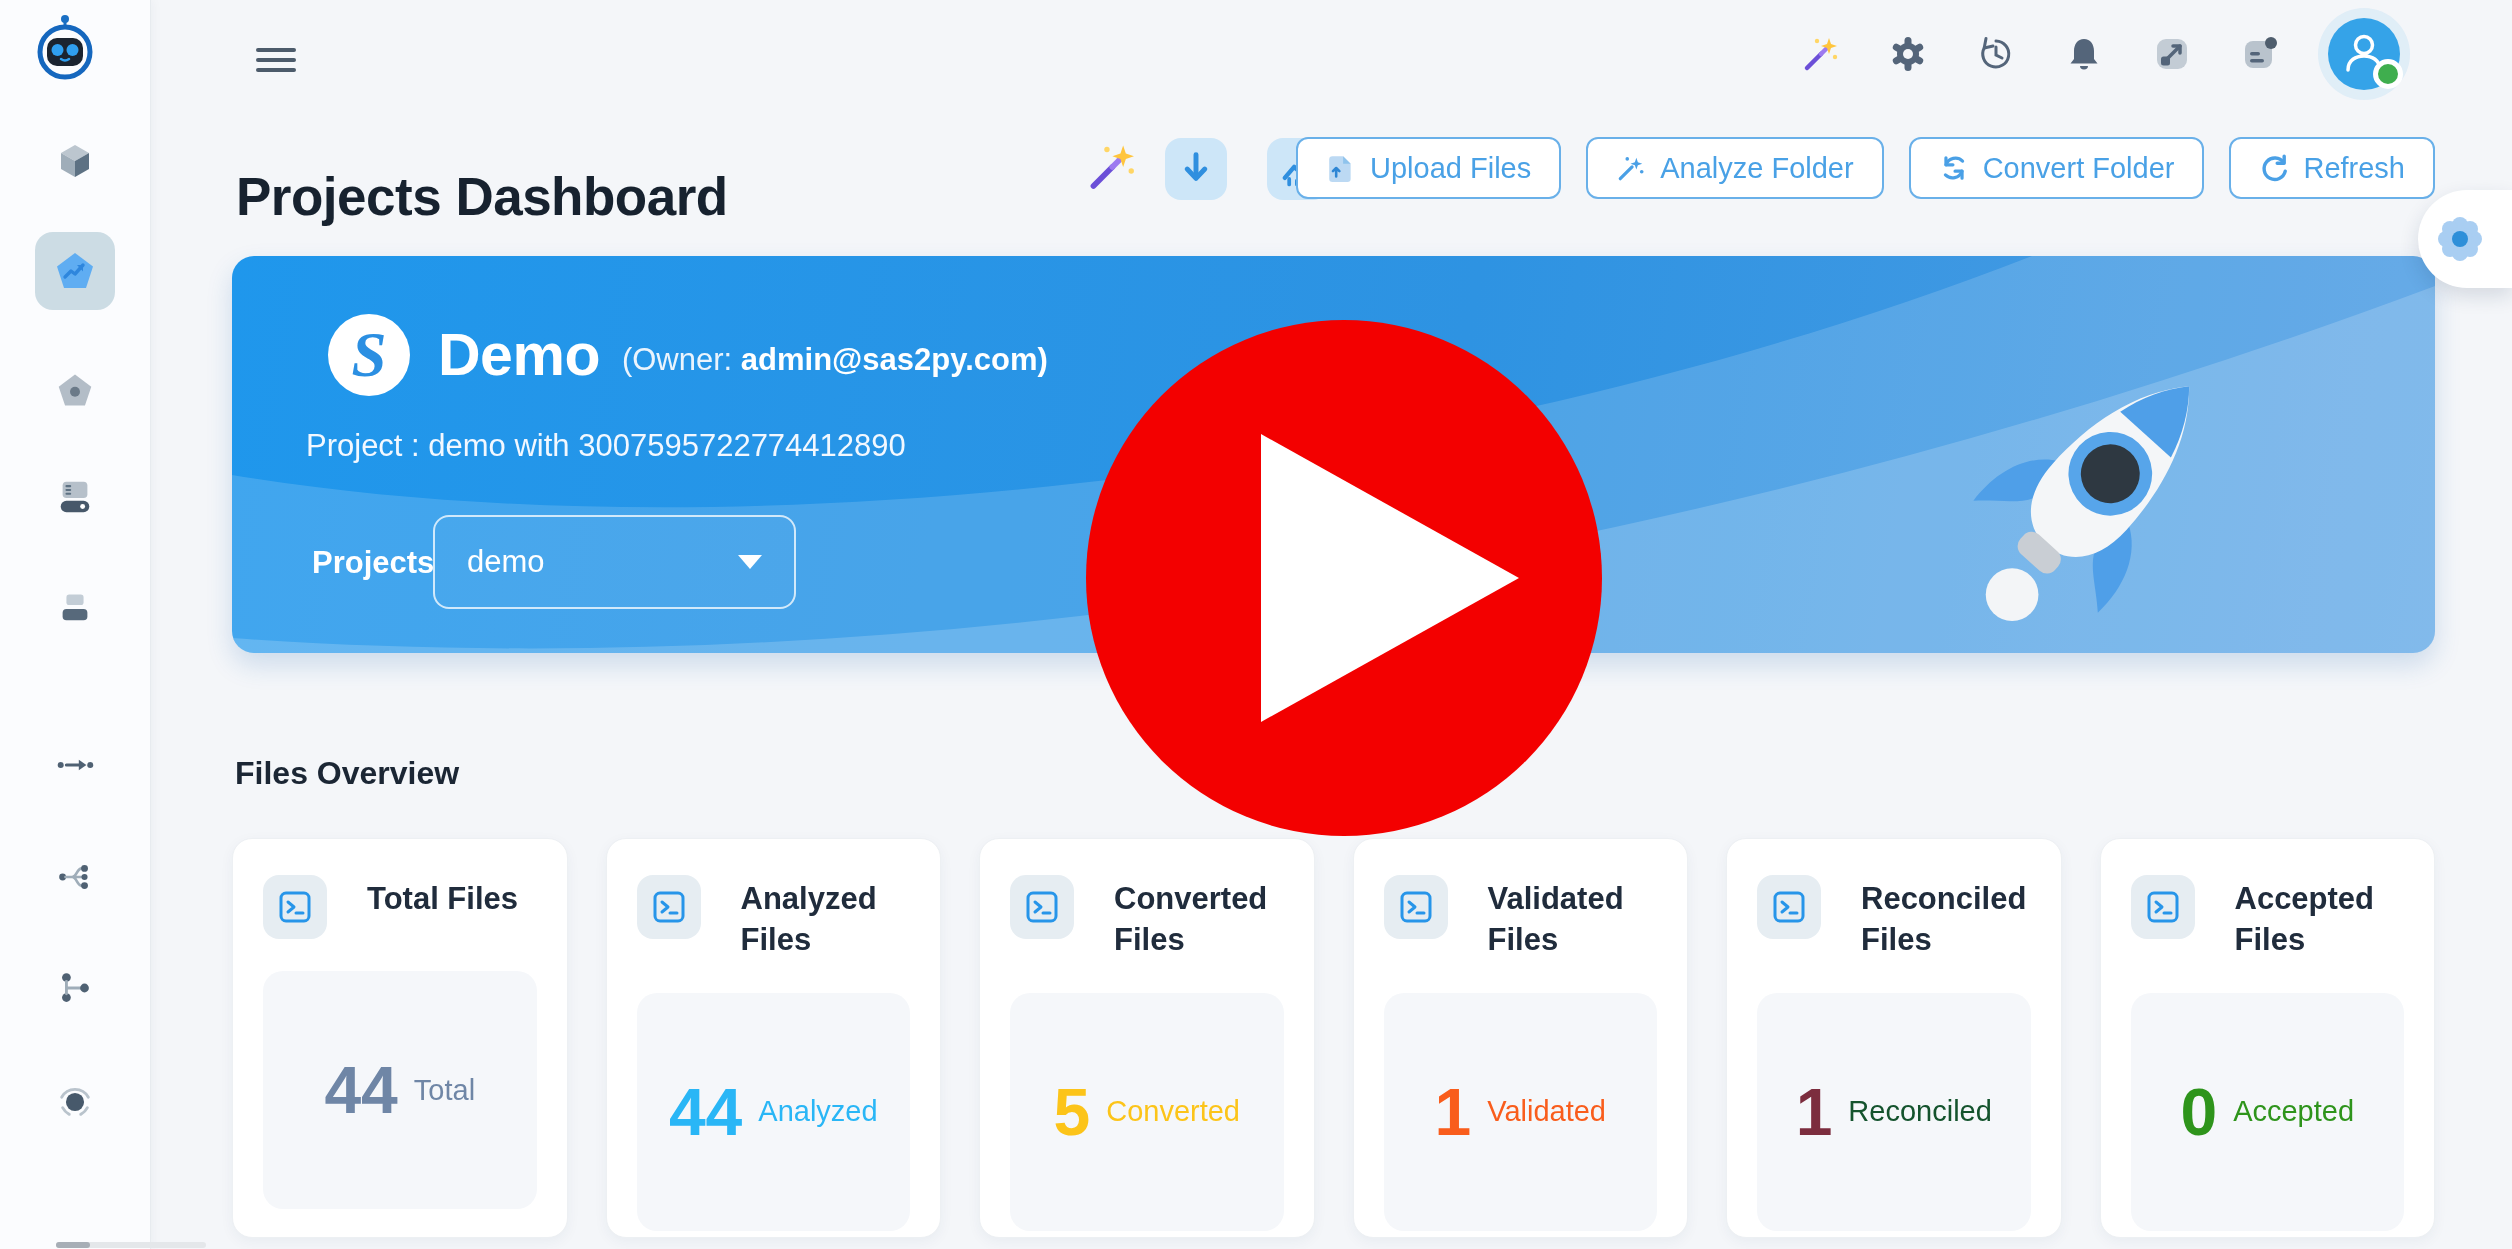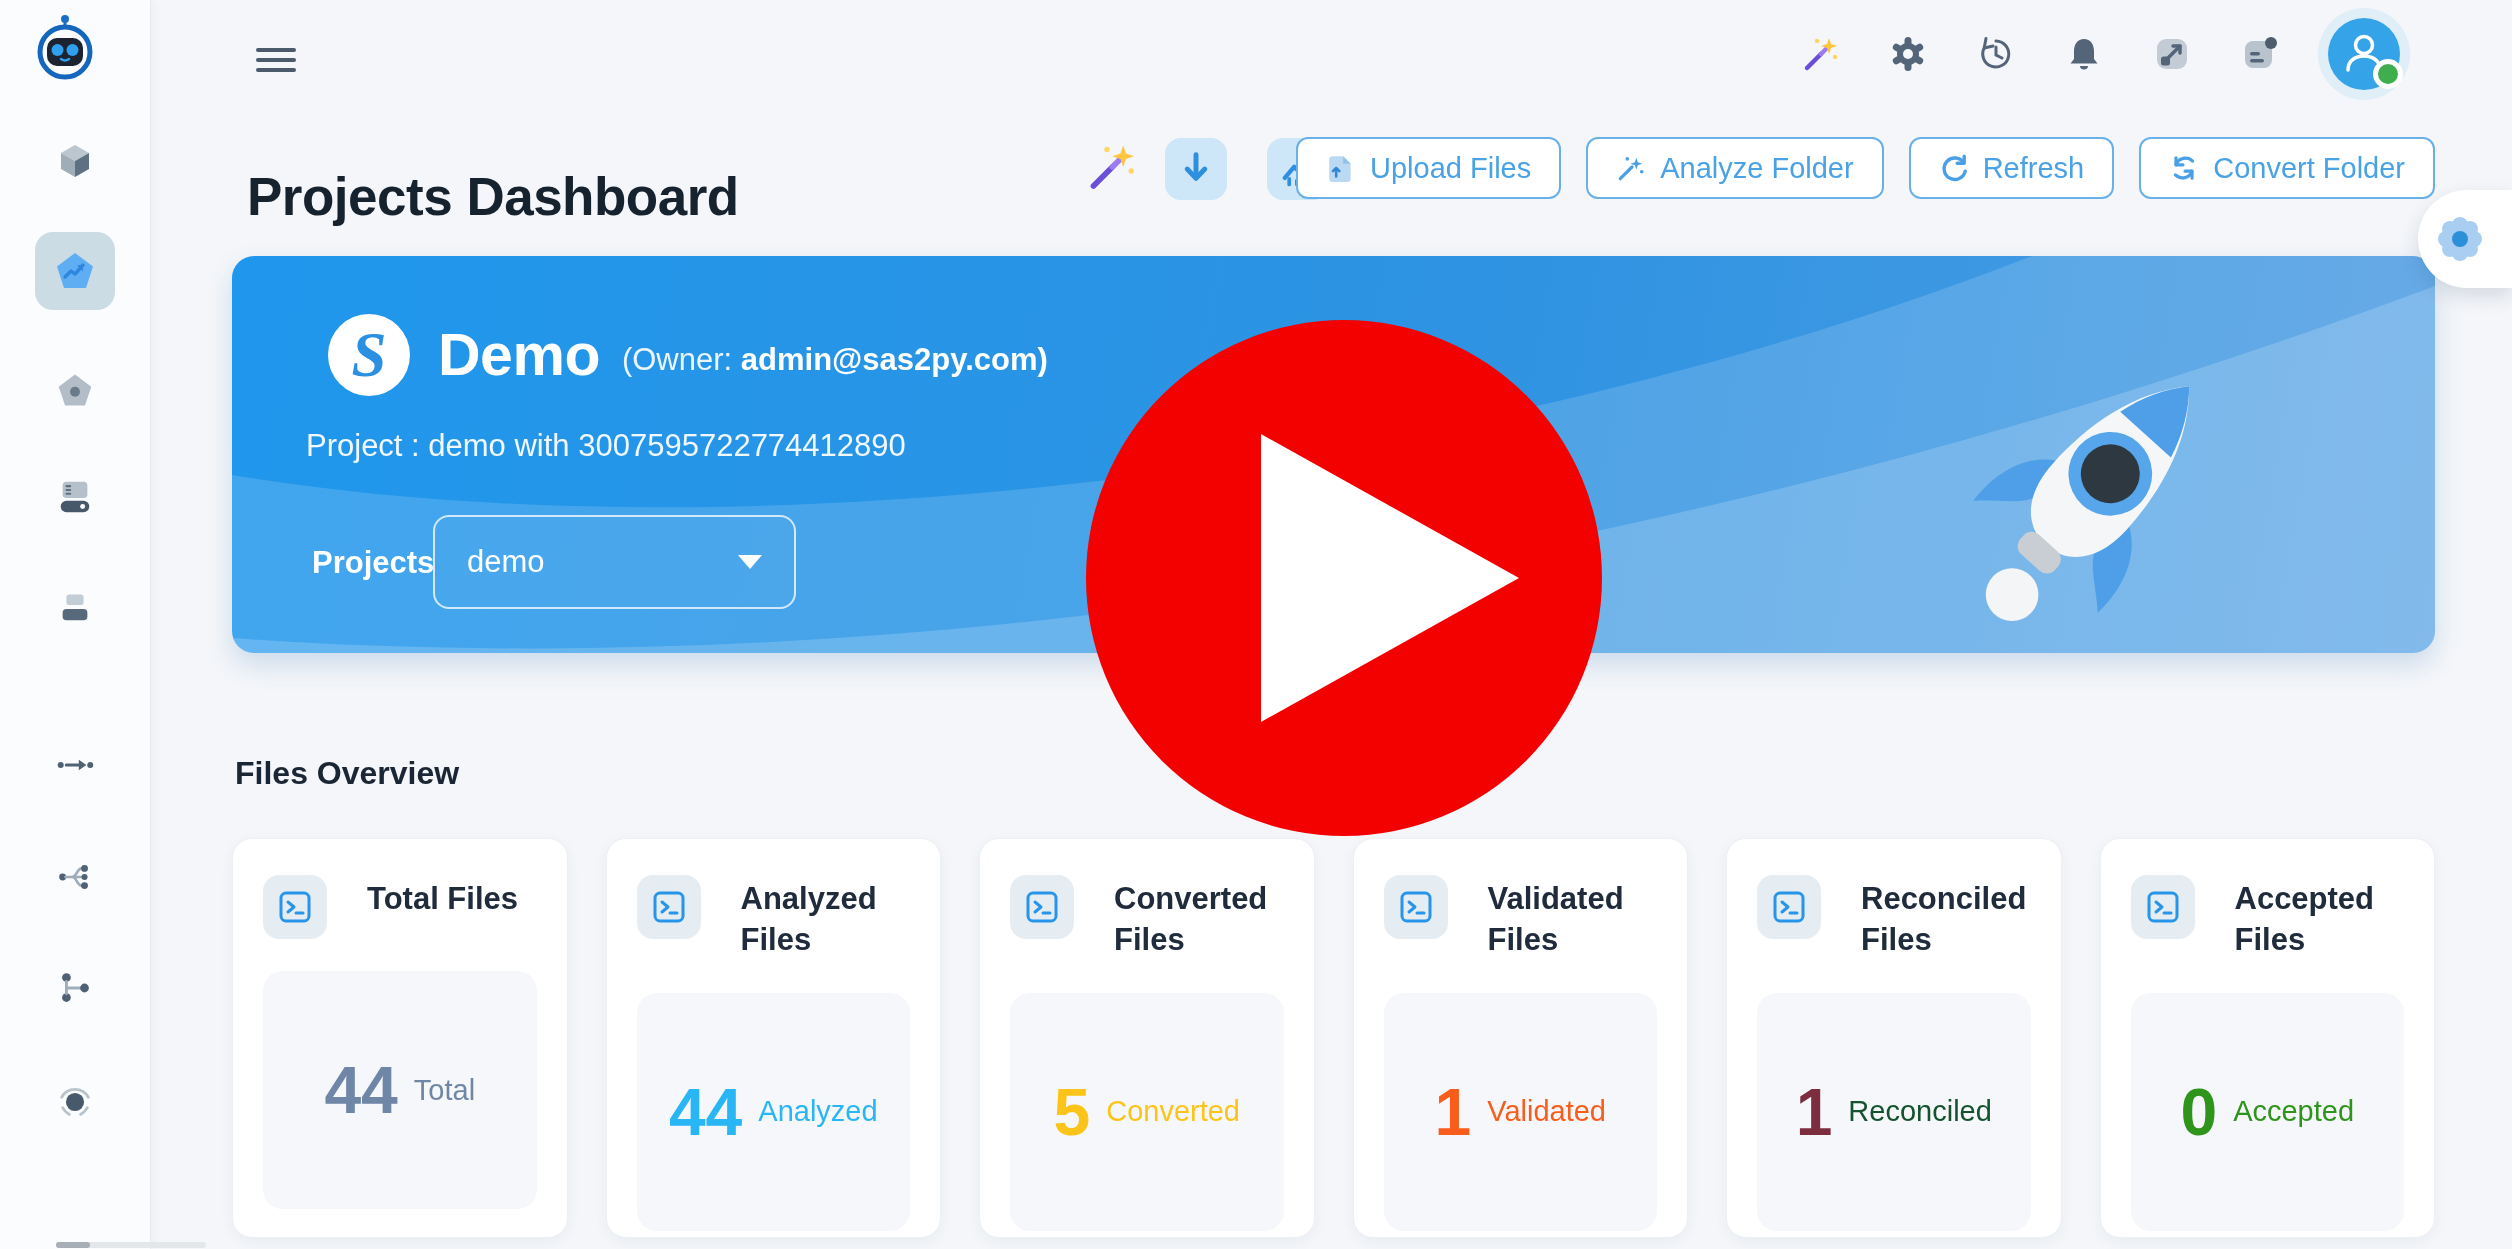--- a/index.html
+++ b/index.html
@@ -22,21 +22,21 @@
   .hamburger span{display:block;height:4px;border-radius:2px;background:#4c5b6b;margin:6px 0;}
   .topbar-right{position:absolute;top:18px;right:112px;display:flex;align-items:center;gap:48px;}
   .tb-icon{width:40px;height:40px;display:flex;align-items:center;justify-content:center;cursor:pointer;}
   .avatar{position:relative;width:72px;height:72px;border-radius:50%;background:#35a3e8;
           display:flex;align-items:center;justify-content:center;cursor:pointer;
           box-shadow:0 0 0 10px rgba(53,163,232,.10);}
   .status-dot{position:absolute;right:-3px;bottom:1px;width:20px;height:20px;border-radius:50%;
               background:#3fae4e;border:5px solid #fff;}
 
   
-  .page-title{position:absolute;left:247px;top:130px;font-size:53px;font-weight:bold;
+  .page-title{position:absolute;left:236px;top:130px;font-size:53px;font-weight:bold;
               color:#17222f;letter-spacing:-.5px;}
   .title-wand{position:absolute;left:1084px;top:140px;width:54px;height:54px;cursor:pointer;}
   .sq-btn{position:absolute;top:138px;width:62px;height:62px;border-radius:16px;
           background:#cde6f8;display:flex;align-items:center;justify-content:center;cursor:pointer;}
   .sq-btn.b1{left:1165px;} .sq-btn.b2{left:1267px;}
   .action-buttons{position:absolute;top:137px;right:77px;display:flex;gap:25px;}
   .btn{height:62px;border:2px solid #69b0e9;border-radius:12px;background:#fff;
        color:#49a1e6;font-size:29px;font-weight:500;display:flex;align-items:center;
        gap:14px;padding:0 28px;cursor:pointer;font-family:"Liberation Sans",sans-serif;}
 
@@ -293,33 +293,33 @@
       <svg viewBox="0 0 28 28" width="30" height="30">
         <path d="M4,24 L15,13" stroke="#4aa0e6" stroke-width="3" stroke-linecap="round"></path>
         <path d="M19,4.5 L20.4,8.6 L24.5,10 L20.4,11.4 L19,15.5 L17.6,11.4 L13.5,10 L17.6,8.6 Z" fill="#4aa0e6"></path>
         <circle cx="24" cy="17.5" r="1.7" fill="#4aa0e6"></circle>
         <circle cx="10.5" cy="5.5" r="1.7" fill="#4aa0e6"></circle>
       </svg>
       <span>Analyze Folder</span>
     </button>
     <button class="btn">
       <svg viewBox="0 0 28 28" width="30" height="30">
-        <path d="M23,9 A10,10 0 1 0 24.5,17" fill="none" stroke="#4aa0e6" stroke-width="3.2" stroke-linecap="round"></path>
-        <path d="M23.5,3 V9.5 H17" fill="none" stroke="#4aa0e6" stroke-width="3.2" stroke-linecap="round" stroke-linejoin="round"></path>
-      </svg>
-      <span>Refresh</span>
-    </button>
-    <button class="btn">
-      <svg viewBox="0 0 28 28" width="30" height="30">
         <path d="M22,7.5 A9.5,9.5 0 0 0 6.5,11" fill="none" stroke="#4aa0e6" stroke-width="3" stroke-linecap="round"></path>
         <path d="M6.5,4.5 V11 H13" fill="none" stroke="#4aa0e6" stroke-width="3" stroke-linecap="round" stroke-linejoin="round"></path>
         <path d="M6,20.5 A9.5,9.5 0 0 0 21.5,17" fill="none" stroke="#4aa0e6" stroke-width="3" stroke-linecap="round"></path>
         <path d="M21.5,23.5 V17 H15" fill="none" stroke="#4aa0e6" stroke-width="3" stroke-linecap="round" stroke-linejoin="round"></path>
       </svg>
       <span>Convert Folder</span>
+    </button>
+    <button class="btn">
+      <svg viewBox="0 0 28 28" width="30" height="30">
+        <path d="M23,9 A10,10 0 1 0 24.5,17" fill="none" stroke="#4aa0e6" stroke-width="3.2" stroke-linecap="round"></path>
+        <path d="M23.5,3 V9.5 H17" fill="none" stroke="#4aa0e6" stroke-width="3.2" stroke-linecap="round" stroke-linejoin="round"></path>
+      </svg>
+      <span>Refresh</span>
     </button>
   </div>
 
   <section class="banner">
     <svg class="swoosh" width="2203" height="397" viewBox="0 0 2203 397" preserveAspectRatio="none">
       <path d="M0,219 C520,305 1250,215 1800,0 L2203,0 L2203,397 L0,397 Z" fill="rgba(255,255,255,0.15)"></path>
       <path d="M0,382 C700,432 1480,300 2203,30 L2203,397 L0,397 Z" fill="rgba(255,255,255,0.18)"></path>
     </svg>
 
     <div class="brand-row">

